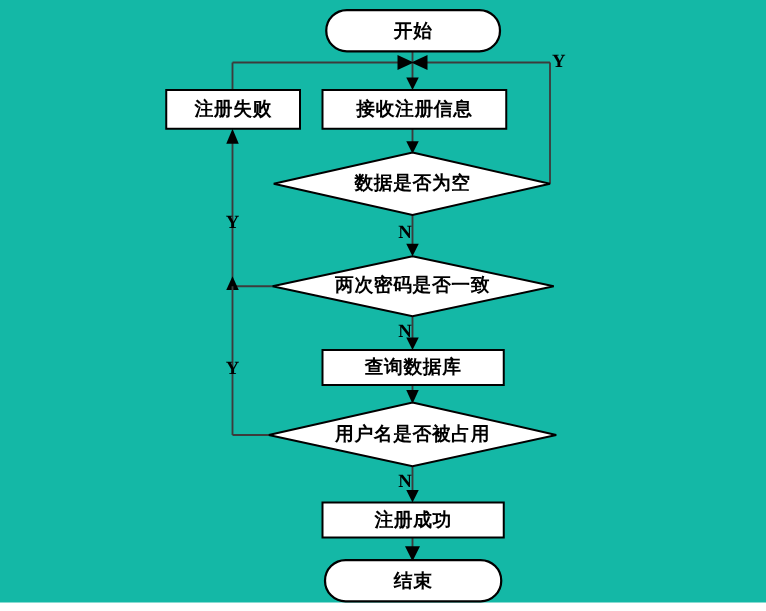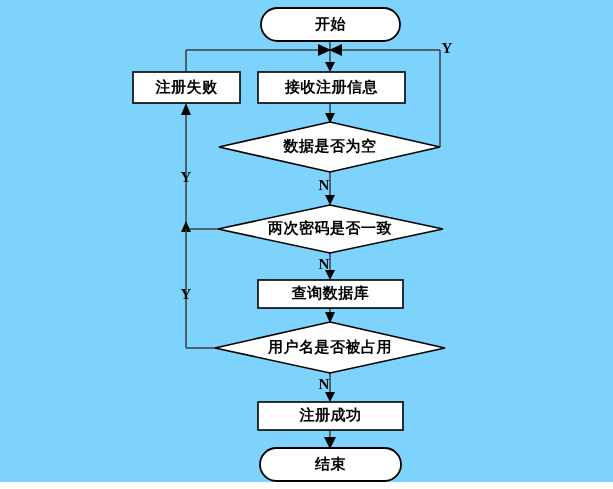--- a/index.html
+++ b/index.html
@@ -10,21 +10,21 @@
   body {
     width: 613px;
     height: 489px;
     font-family: "Liberation Sans", "DejaVu Sans", sans-serif;
     overflow: hidden;
   }
   #flowchart-root {
     position: relative;
     width: 613px;
     height: 482px;
-    background: #7dd3fc;
+    background: #14b8a6;
   }
   svg#flow-svg {
     display: block;
     width: 613px;
     height: 489px;
   }
   .node-shape {
     fill: #ffffff;
     stroke: #000000;
     stroke-width: 1.6;

